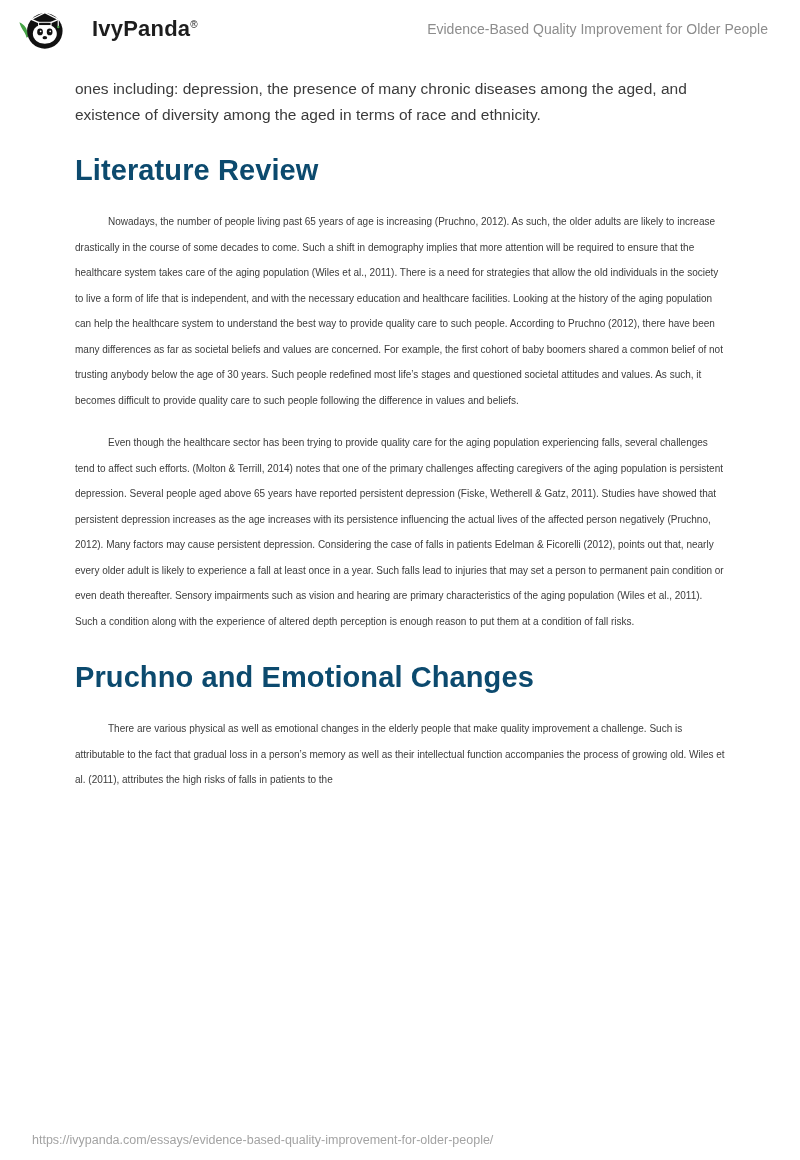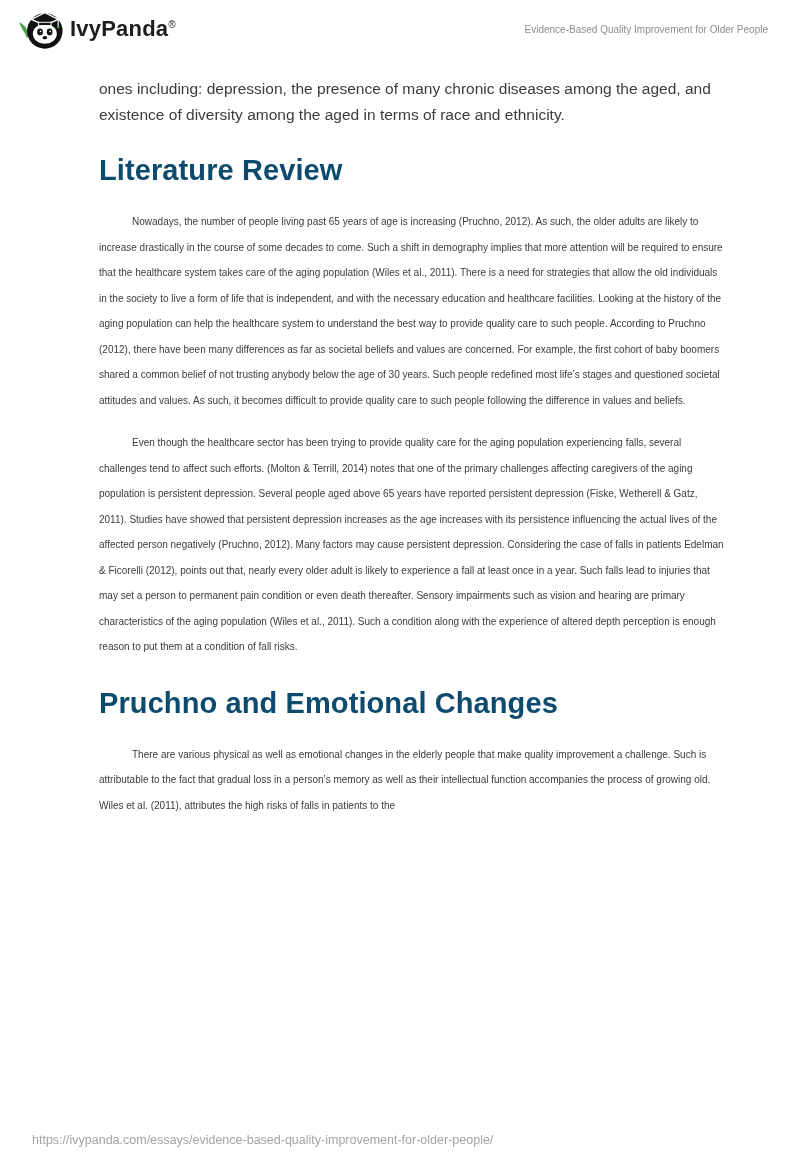--- a/index.html
+++ b/index.html
@@ -19,47 +19,47 @@
   .header {
     display: flex;
     align-items: center;
     height: 58px;
     padding: 0 32px 0 18px;
     background: #ffffff;
   }
   .brand {
     display: flex;
     align-items: center;
-    gap: 6px;
+    gap: 28px;
     text-decoration: none;
     color: #1d1d1d;
     cursor: pointer;
   }
   .brand-logo { width: 46px; height: 46px; display: block; }
   .brand-name {
     font-size: 22px;
     font-weight: 700;
     letter-spacing: 0.2px;
     color: #1d1d1d;
   }
   .brand-name sup {
     font-size: 10px;
     font-weight: 400;
     vertical-align: super;
   }
   .header-title {
     margin-left: auto;
-    font-size: 10px;
+    font-size: 14px;
     color: #8d8d8d;
     text-align: right;
   }
 
   
   .content {
-    padding: 18px 75px 0 99px;
+    padding: 18px 75px 0 75px;
     color: #3b3b3b;
   }
   .fragment {
     font-size: 15.5px;
     line-height: 25.5px;
   }
   h1.section-heading {
     font-size: 29px;
     font-weight: 700;
     color: #0c4a6e;

